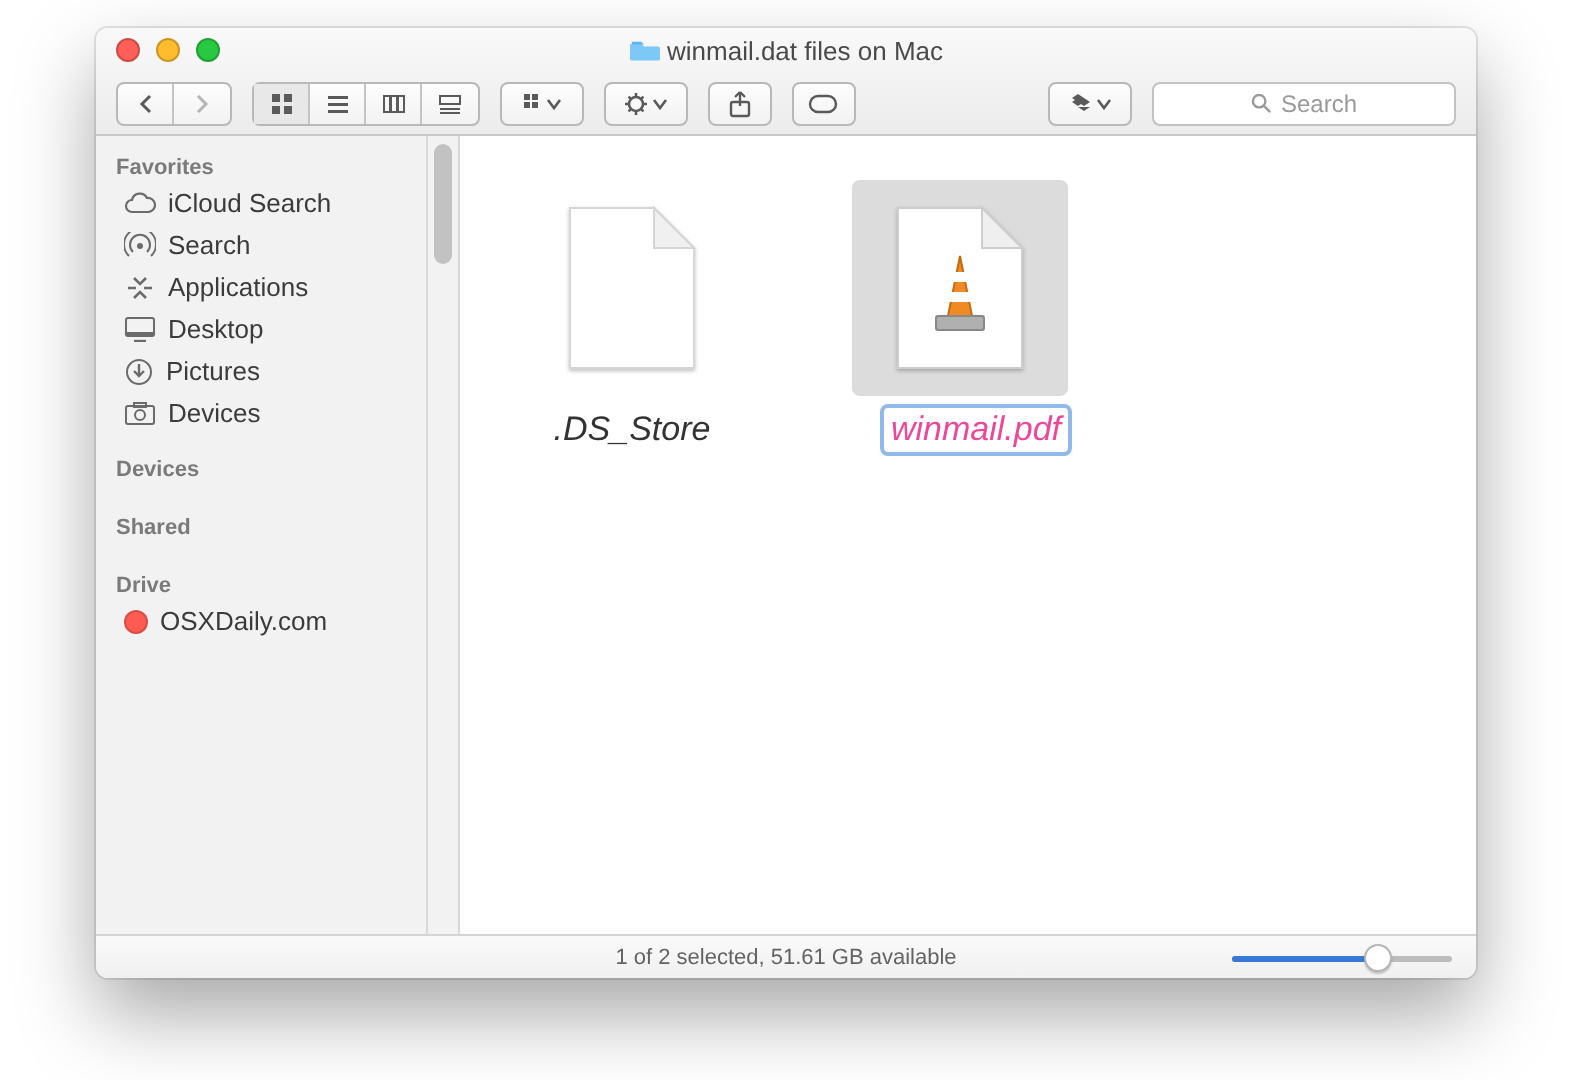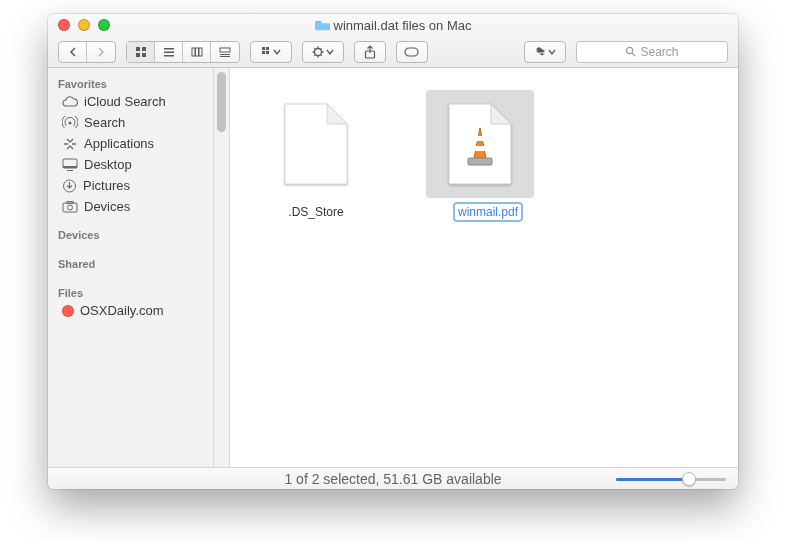--- a/index.html
+++ b/index.html
@@ -35,25 +35,25 @@
   .sb-item { display:flex; align-items:center; gap:6px; padding: 3px 8px 3px 14px; color:#3b3b3b; cursor:default;}
   .sb-item svg, .sb-item .tagdot { flex-shrink:0; }
   .tagdot { width:12px; height:12px; border-radius:50%; background:#ff5b52; border:0.5px solid rgba(0,0,0,0.15);}
   .scroll-gutter { width: 16px; background:#f3f2f3; border-right:1px solid #d9d9d9; position:relative;}
   .scroll-thumb { position:absolute; top:4px; left:3px; width:9px; height:60px; background:#c2c2c2; border-radius:5px;}
   .content { flex:1; background:#fff; position:relative; }
   .iconview { display:flex; gap:56px; padding: 22px 32px; }
   .file { width:108px; display:flex; flex-direction:column; align-items:center; gap:6px; }
   .file .iconwrap { width:108px; height:108px; display:flex; align-items:center; justify-content:center; border-radius:4px;}
   .file.selected .iconwrap { background:#dcdcdc; }
-  .file .label { font-size:12px; color:#333; padding:1px 3px; border-radius:2px; white-space:nowrap;}
-  .file.selected .label { background:#fff; outline:2px solid #8fb9e8; color:#3b82f6;margin-left:16px;}
+  .file .label { font-size:17px; color:#333; padding:1px 3px; border-radius:2px; white-space:nowrap;font-style:italic;}
+  .file.selected .label { background:#fff; outline:2px solid #8fb9e8; color:#ec4899;margin-left:16px;}
   .pagecorner { filter: drop-shadow(0 1px 1px rgba(0,0,0,0.25)); }
   .status { height:22px; border-top:1px solid #d4d4d4; background:linear-gradient(#fafafa,#f0f0f0);
-    display:flex; align-items:center; justify-content:center; font-size:14px; color:#636363; position:relative;}
+    display:flex; align-items:center; justify-content:center; font-size:11px; color:#636363; position:relative;}
   .zoom { position:absolute; right:12px; top:4px; width:110px; height:14px; }
   .zoom-track { position:absolute; top:6px; left:0; right:0; height:3px; background:#bcbcbc; border-radius:2px;}
   .zoom-fill { position:absolute; top:6px; left:0; width:72px; height:3px; background:#3a78d6; border-radius:2px;}
   .zoom-knob { position:absolute; top:0; left:66px; width:14px; height:14px; background:#fff; border:1px solid #b5b5b5; border-radius:50%; box-shadow:0 1px 1px rgba(0,0,0,0.2);}
   svg { display:block; }
 </style>
 </head>
 <body>
 
 <div class="window">
@@ -228,21 +228,21 @@
         <svg width="16" height="13" viewBox="0 0 16 13">
             <rect x="1" y="3" width="14" height="9" rx="1" fill="none" stroke="#6b6b6b"></rect>
             <circle cx="8" cy="7.5" r="2.5" fill="none" stroke="#6b6b6b"></circle>
             <rect x="5" y="1.5" width="6" height="2" fill="none" stroke="#6b6b6b"></rect>
           </svg>
         <span>Devices</span>
       </div>
 
       <div class="sb-section" style="margin-top:8px">Devices</div>
       <div class="sb-section" style="margin-top:12px">Shared</div>
-      <div class="sb-section" style="margin-top:12px">Files</div>
+      <div class="sb-section" style="margin-top:12px">Drive</div>
       <div class="sb-item">
         <span class="tagdot"></span>
         <span>OSXDaily.com</span>
       </div>
     </div>
 
     <div class="scroll-gutter">
       <div class="scroll-thumb"></div>
     </div>
 

